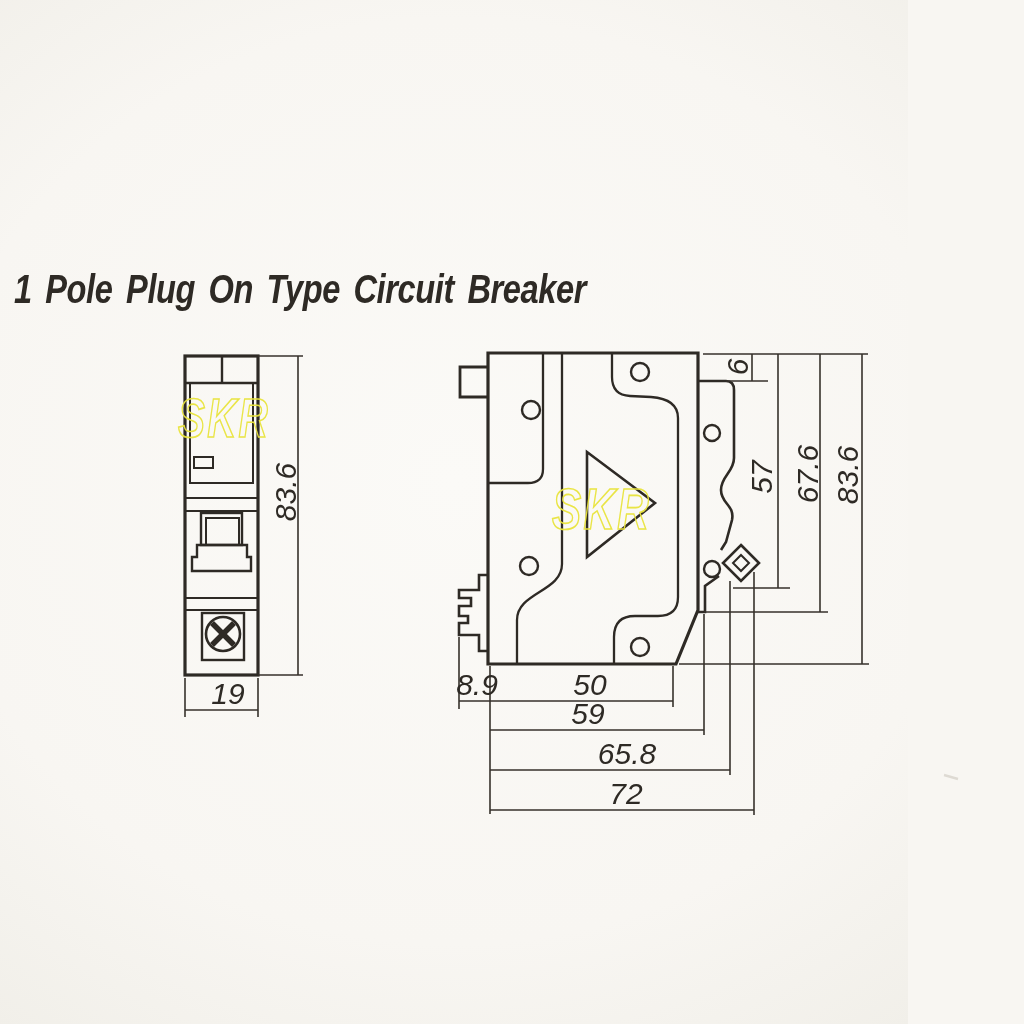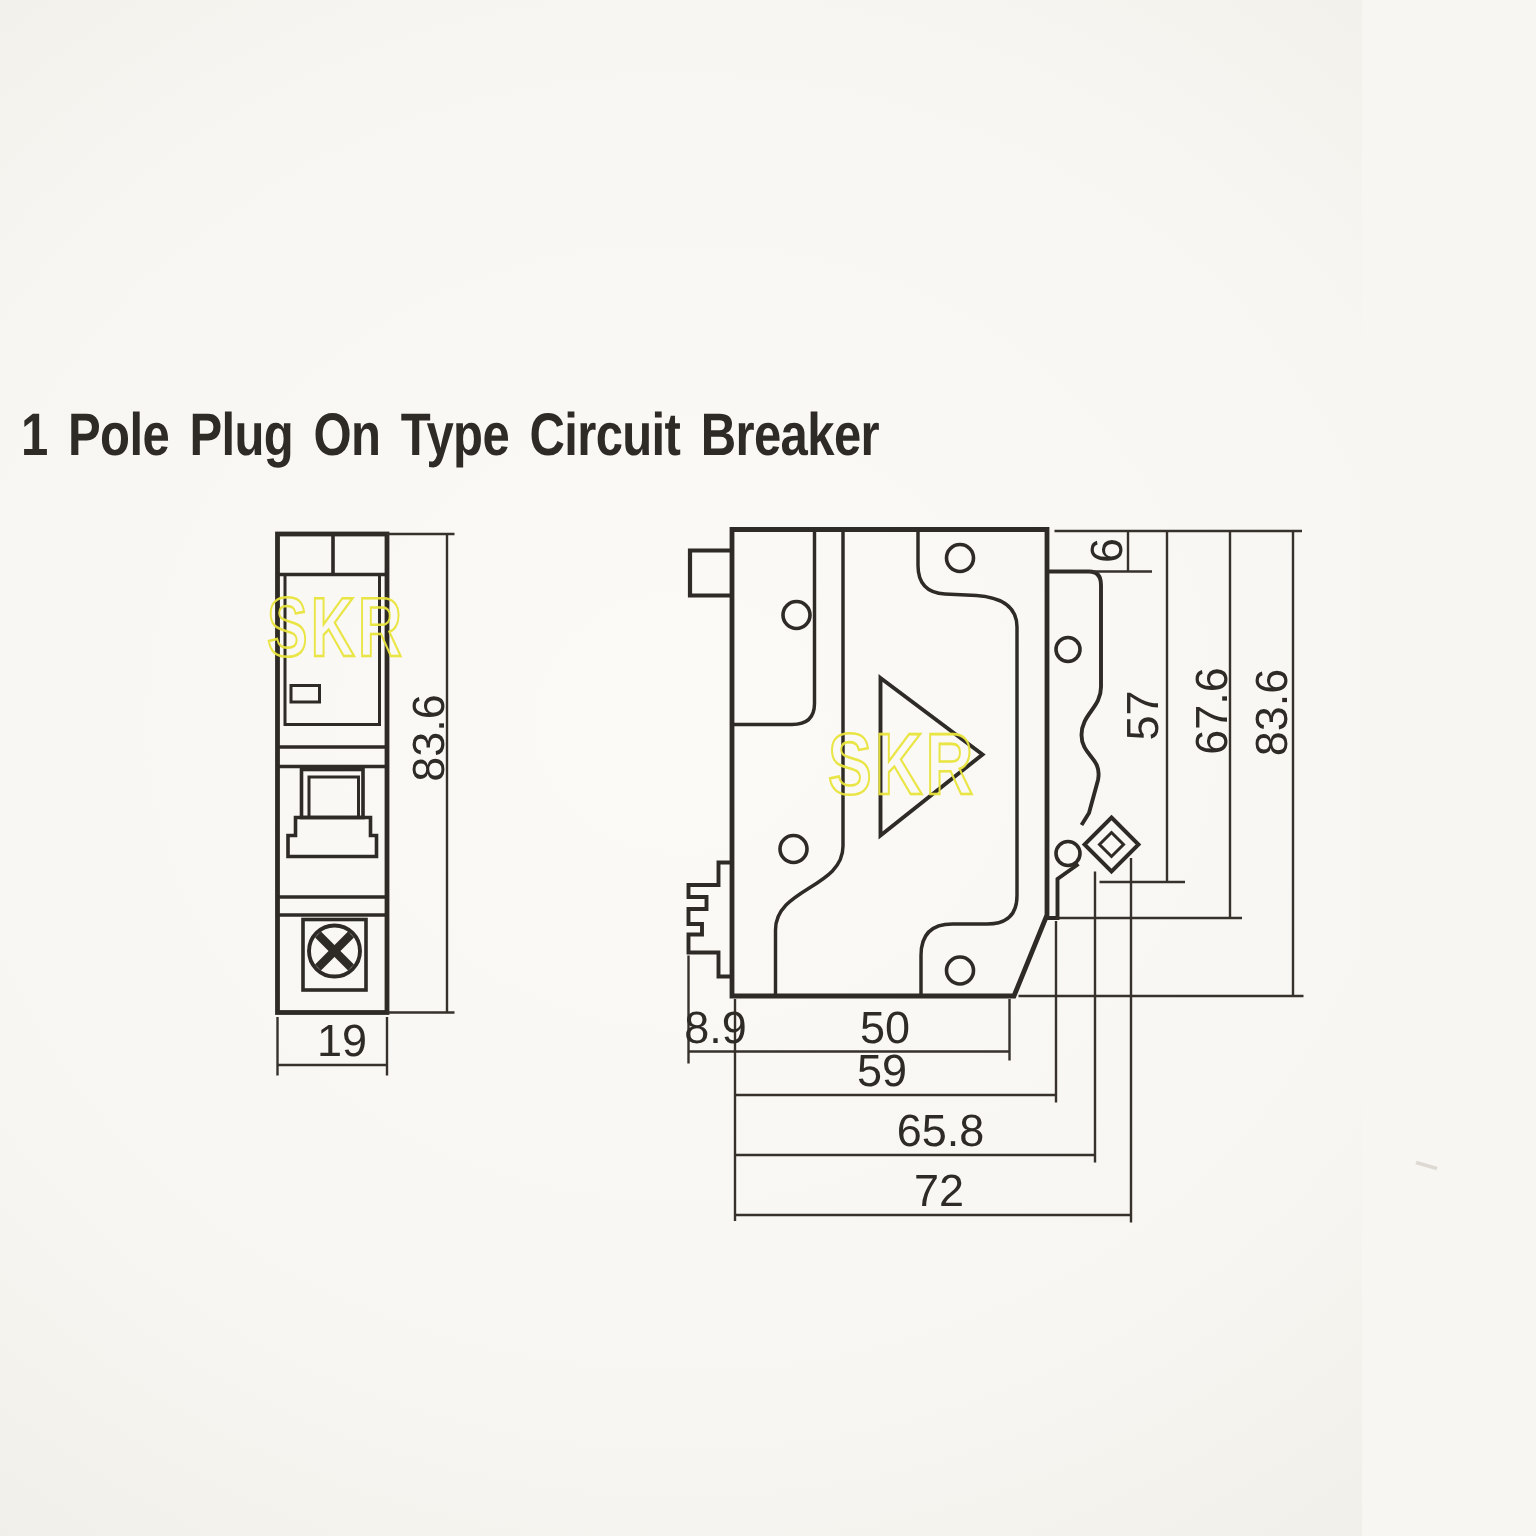--- a/index.html
+++ b/index.html
@@ -1,18 +1,18 @@
 <!DOCTYPE html>
 <html><head>
 <meta charset="utf-8">
 <style>
   html,body{margin:0;padding:0;width:1024px;height:1024px;overflow:hidden;
     background:#f8f6f2;font-family:"Liberation Sans",sans-serif;}
   .page{position:relative;width:908px;height:1024px;
-    background:radial-gradient(ellipse 760px 680px at 50% 47%, #fbfaf7 0%, #f8f6f2 68%, #f1efe9 100%);}
+    background:radial-gradient(ellipse 760px 680px at 50% 47%, #fbfaf7 0%, #f8f6f2 68%, #f1efe9 100%);font-style:italic;}
   svg{position:absolute;left:0;top:0;}
   .ink{stroke:#2e2a25;fill:none;}
   .dim{stroke:#36312b;fill:none;stroke-width:1.6;}
   .dimtext{fill:#2e2a25;font-size:30px;font-family:"Liberation Sans",sans-serif;}
   .title{fill:#2e2a25;font-weight:bold;font-size:40px;letter-spacing:-0.5px;word-spacing:6px;}
   .wm{fill:none;stroke:#e9e43c;stroke-width:1.7;font-weight:bold;opacity:0.95;
       font-family:"Liberation Sans",sans-serif;letter-spacing:3px;}
 </style>
 </head>
 <body>

